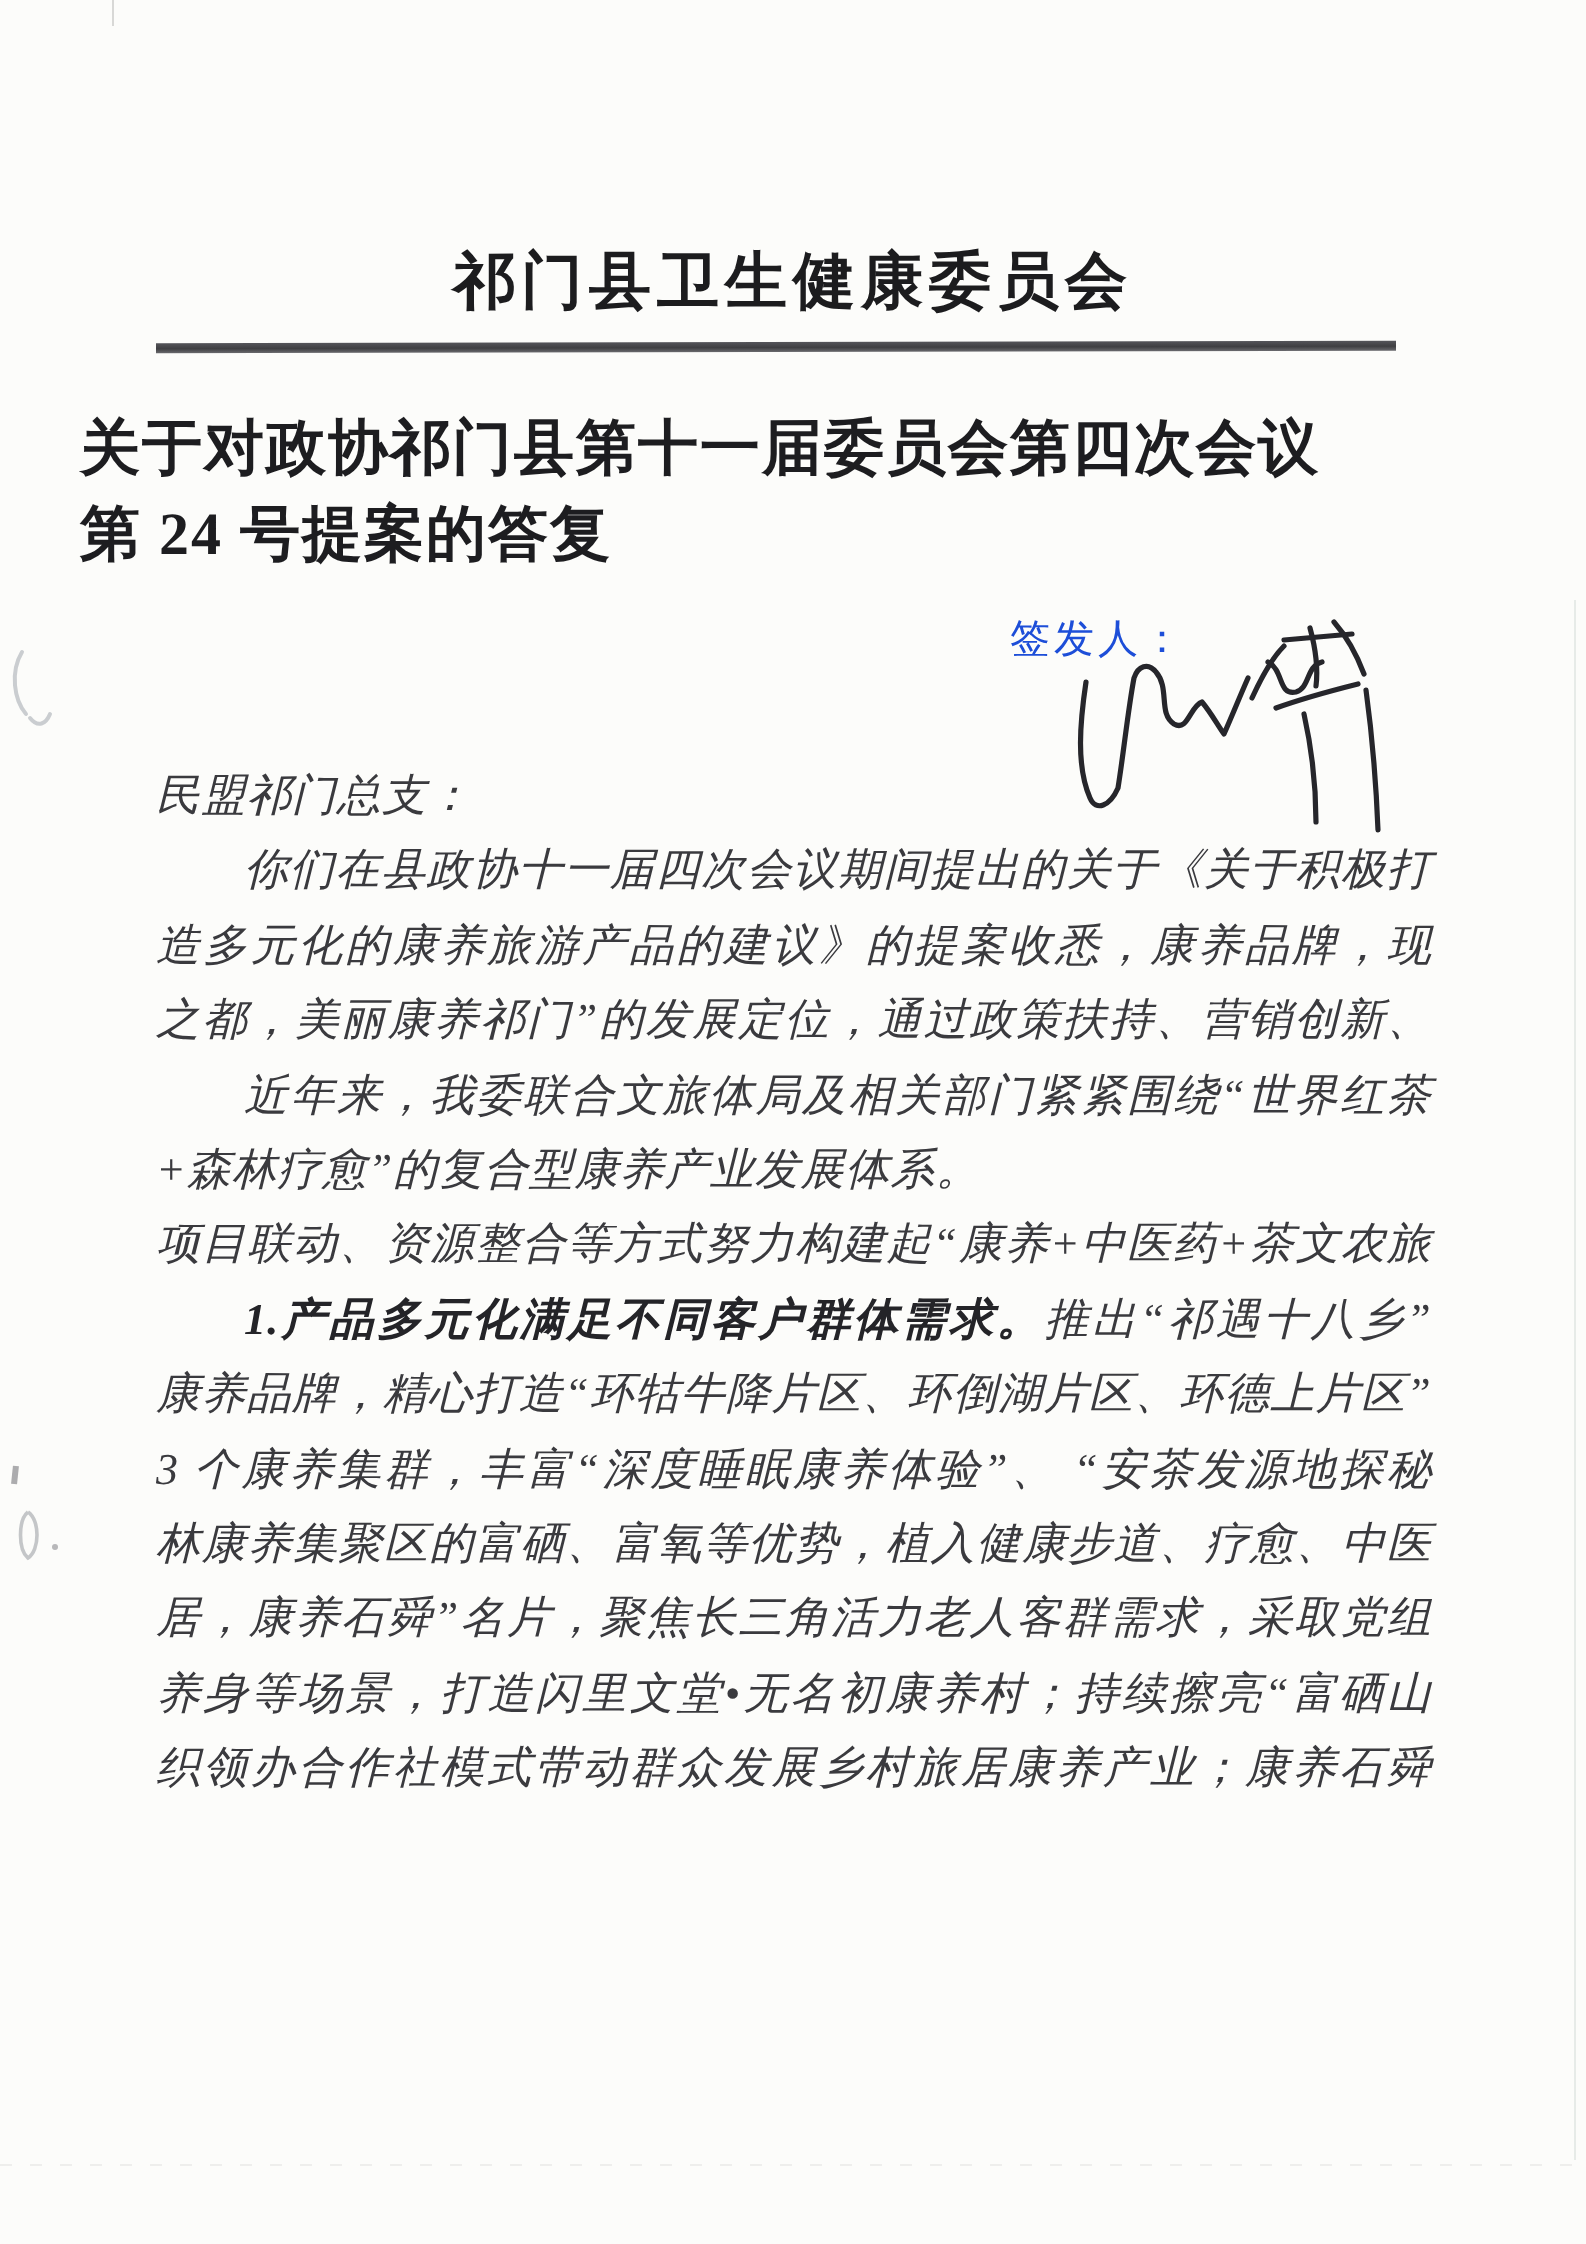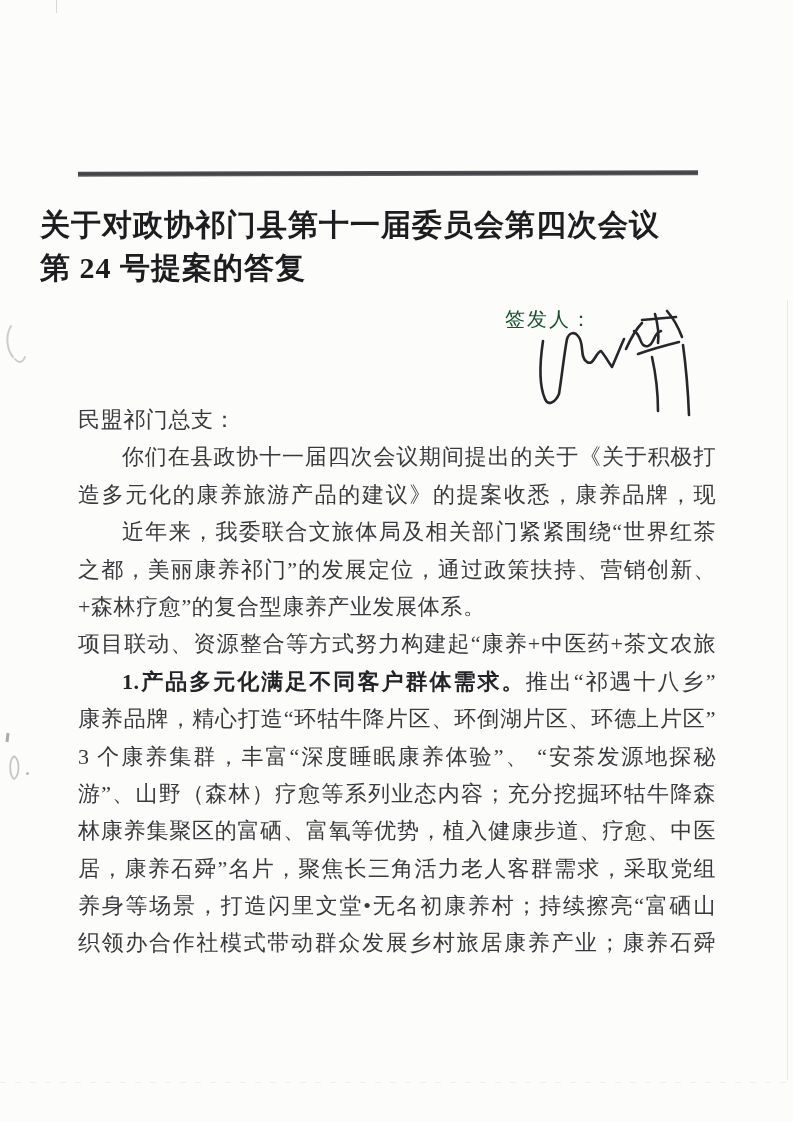--- a/index.html
+++ b/index.html
@@ -25,25 +25,25 @@
     transform: rotate(-0.12deg);
   }
   .doc-title {
     position: absolute; left: 40px; top: 203px; width: 713px;
     text-align: left;
     font-size: 30px; font-weight: 700; line-height: 43px; letter-spacing: 1px;
     color: #1d1d20;
   }
   .signer-label {
     position: absolute; left: 505px; top: 306px;
-    font-size: 20px; letter-spacing: 2px; color: #14532d;
+    font-size: 20px; letter-spacing: 2px; color: #1d4ed8;
   }
   .signature-svg { position: absolute; left: 495px; top: 305px; }
   .body-block {
-    position: absolute; left: 78px; top: 401px; width: 638px;
+    position: absolute; left: 78px; top: 379px; width: 638px; font-style: italic;
   }
   .line {
     height: 37.4px; line-height: 37.4px;
     font-size: 22px; letter-spacing: 0.6px;
     white-space: nowrap;
   }
   .line.justify {
     white-space: normal;
     text-align: justify;
     text-align-last: justify;
@@ -73,20 +73,21 @@
   .speck-dot {
     left: 26px; top: 772px; width: 3px; height: 3px;
     background: #8a8a90; opacity: 0.6; border-radius: 50%;
   }
 </style>
 </head>
 <body>
 
 <div class="page">
 
+  <div class="issuer">祁门县卫生健康委员会</div>
 
   <div class="rule"></div>
 
   <div class="doc-title">
     <div>关于对政协祁门县第十一届委员会第四次会议</div>
     <div>第 24 号提案的答复</div>
   </div>
 
   <div class="signer-label">签发人：</div>
 
@@ -101,30 +102,29 @@
       <path d="M 172,6 C 179,14 184,24 187,32"></path>
       <path d="M 157,52 C 161,70 163,88 163,106"></path>
       <path d="M 188,40 C 191,62 193,85 194,110"></path>
     </g>
   </svg>
 
   <div class="body-block">
     <div class="line">民盟祁门总支：</div>
     <div class="line justify indent">你们在县政协十一届四次会议期间提出的关于《关于积极打</div>
     <div class="line justify">造多元化的康养旅游产品的建议》的提案收悉，康养品牌，现</div>
+    <div class="line justify">之都，美丽康养祁门”的发展定位，通过政策扶持、营销创新、</div>
     <div class="line justify indent">近年来，我委联合文旅体局及相关部门紧紧围绕“世界红茶</div>
-    <div class="line justify">之都，美丽康养祁门”的发展定位，通过政策扶持、营销创新、</div>
     <div class="line">+森林疗愈”的复合型康养产业发展体系。</div>
     <div class="line justify">项目联动、资源整合等方式努力构建起“康养+中医药+茶文农旅</div>
     <div class="line justify indent">
       <span class="em">1.产品多元化满足不同客户群体需求。</span><span>推出“祁遇十八乡”</span>
     </div>
     <div class="line justify">康养品牌，精心打造“环牯牛降片区、环倒湖片区、环德上片区”</div>
     <div class="line justify">3 个康养集群，丰富“深度睡眠康养体验”、 “安茶发源地探秘</div>
-    <div class="line justify">游”、山野（森林）疗愈等系列业态内容；充分挖掘环牯牛降森</div>
     <div class="line justify">林康养集聚区的富硒、富氧等优势，植入健康步道、疗愈、中医</div>
     <div class="line justify">居，康养石舜”名片，聚焦长三角活力老人客群需求，采取党组</div>
     <div class="line justify">养身等场景，打造闪里文堂•无名初康养村；持续擦亮“富硒山</div>
     <div class="line justify">织领办合作社模式带动群众发展乡村旅居康养产业；康养石舜</div>
   </div>
 
   <svg class="artifact" style="left:2px; top:324px;" width="26" height="44" viewBox="0 0 26 44">
     <g fill="none" stroke="#9aa0a8" stroke-width="2" stroke-linecap="round" opacity="0.5">
       <path d="M 9,2 C 3,12 5,26 11,33"></path>
       <path d="M 13,35 C 17,40 21,38 23,33"></path>

